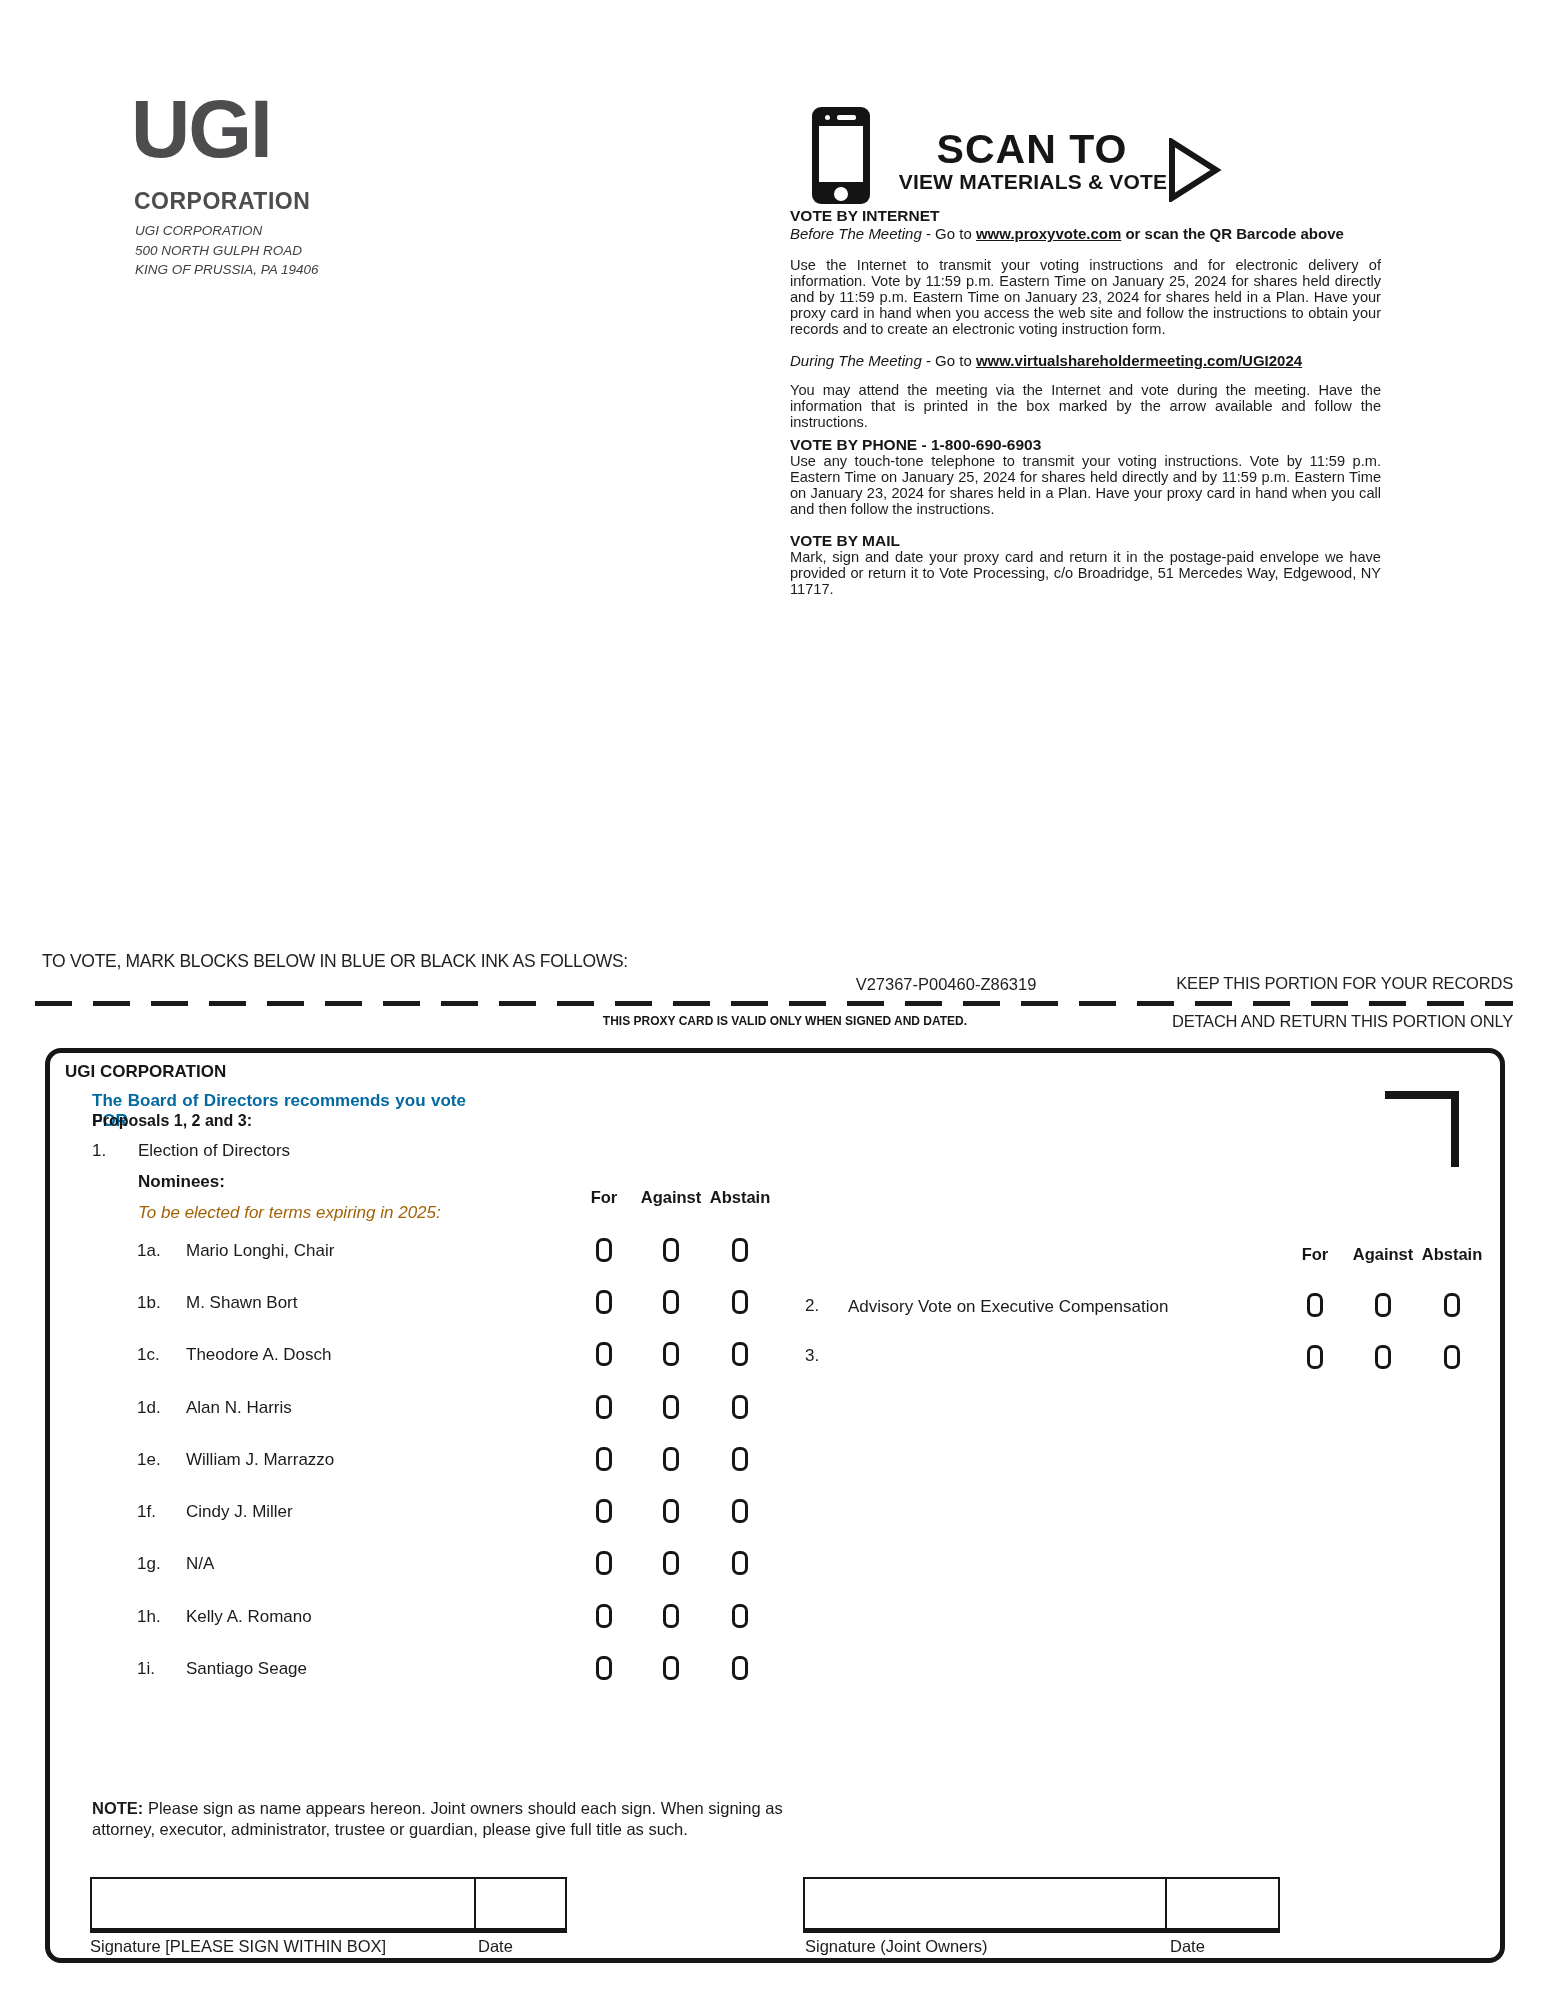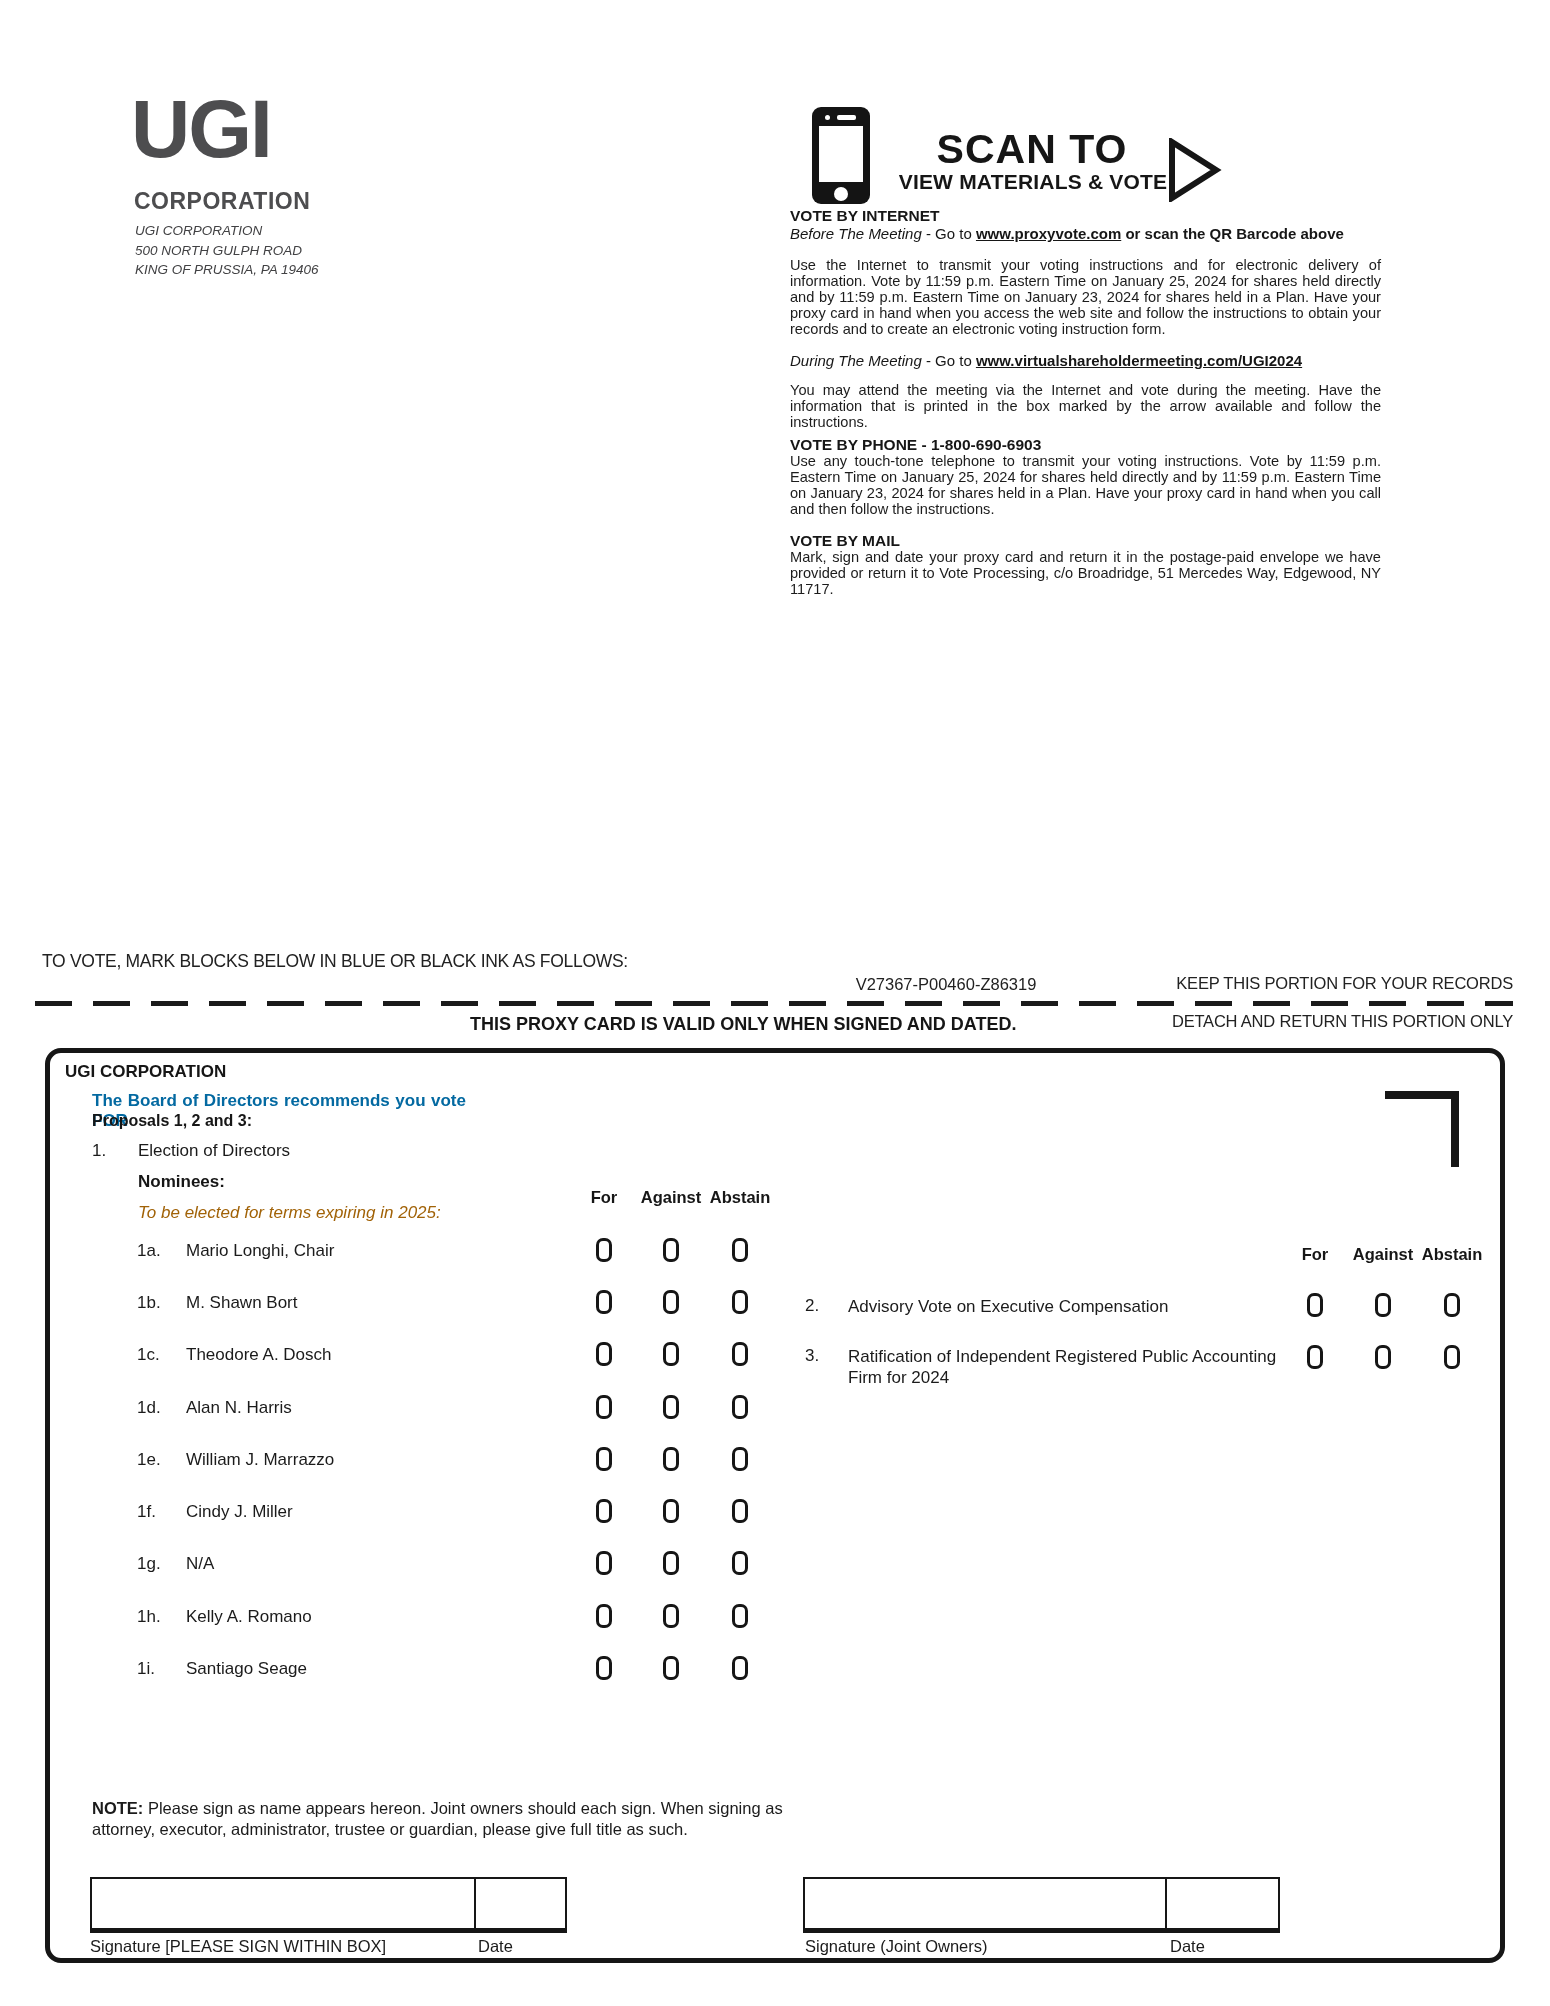--- a/index.html
+++ b/index.html
@@ -37,22 +37,22 @@
   .vsub .lnk { font-weight:700; text-decoration:underline; }
   .vsub .b { font-weight:700; }
   .vpara { font-size:14.6px; line-height:16.1px; text-align:justify; color:#1c1c1c; }
 
   
   .mark-instr { position:absolute; left:42px; top:951px; font-size:17.5px; letter-spacing:-0.3px; color:#222; }
   .ctrl-num   { position:absolute; left:846px; top:975px; width:200px; text-align:center; font-size:16.5px; color:#222; }
   .keep-txt   { position:absolute; right:37px; top:974px; font-size:16.5px; letter-spacing:-0.2px; color:#222; }
   .dash-line  { position:absolute; left:35px; top:1001px; width:1478px; height:5px;
                 background:repeating-linear-gradient(90deg,#1a1a1a 0px,#1a1a1a 37px,transparent 37px,transparent 58px); }
-  .valid-txt  { position:absolute; left:470px; top:1014px; width:630px; 
-                font-size:18px; font-weight:700; color:#161616; }
+  .valid-txt  { position:absolute; left:470px; top:1014px; width:630px; text-align:center;
+                font-size:12px; font-weight:700; color:#161616; }
   .detach-txt { position:absolute; right:37px; top:1012px; font-size:16.5px; letter-spacing:-0.2px; color:#222; }
 
   
   .card { position:absolute; left:45px; top:1048px; width:1460px; height:915px;
           border:5px solid #161616; border-radius:16px; background:#fff; }
   .company { position:absolute; left:65px; top:1062px; font-size:17px; font-weight:700; color:#161616; }
   .rec1 { position:absolute; left:92px; top:1091px; width:374px; font-size:17px; font-weight:700;
           color:#0369a1; text-align:justify; text-align-last:justify; }
   .rec2 { position:absolute; left:92px; top:1112px; font-size:16px; font-weight:700; color:#161616; }
   .p1num   { position:absolute; left:92px;  top:1141px; font-size:17px; color:#1b1b1b; }
@@ -205,21 +205,20 @@
   <div class="vote-col-head" style="left:1383px; top:1245px;">Against</div>
   <div class="vote-col-head" style="left:1452px; top:1245px;">Abstain</div>
 
   <div class="pr-num" style="top:1296px;">2.</div>
   <div class="pr-text" style="top:1296px;">Advisory Vote on Executive Compensation</div>
   <span class="cb c2-for" style="top:1293px;"></span>
   <span class="cb c2-against" style="top:1293px;"></span>
   <span class="cb c2-abstain" style="top:1293px;"></span>
 
   <div class="pr-num" style="top:1346px;">3.</div>
-  <div class="pr-text" style="top:1346px;">Ratification of Independent Registered Public Accounting Firm for 2024</div>
   <span class="cb c2-for" style="top:1345px;"></span>
   <span class="cb c2-against" style="top:1345px;"></span>
   <span class="cb c2-abstain" style="top:1345px;"></span>
 
   <div class="note"><span class="b">NOTE:</span><span> Please sign as name appears hereon. Joint owners should each sign. When signing as attorney, executor, administrator, trustee or guardian, please give full title as such.</span></div>
 
   <div class="sigbox" style="left:90px;">
     <span class="divider" style="left:382px;"></span>
   </div>
   <div class="sig-label" style="left:90px;">Signature [PLEASE SIGN WITHIN BOX]</div>

